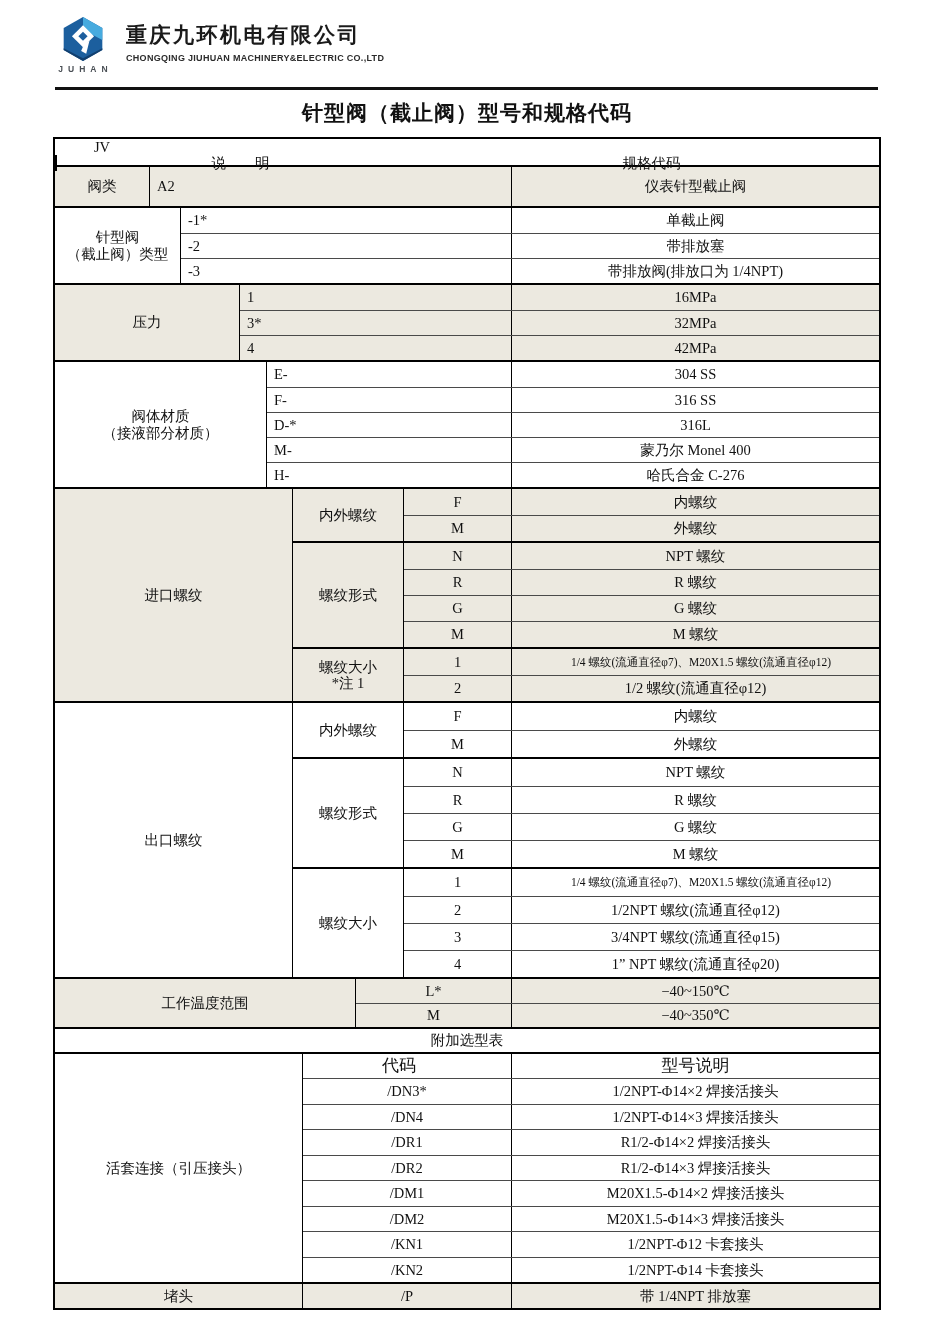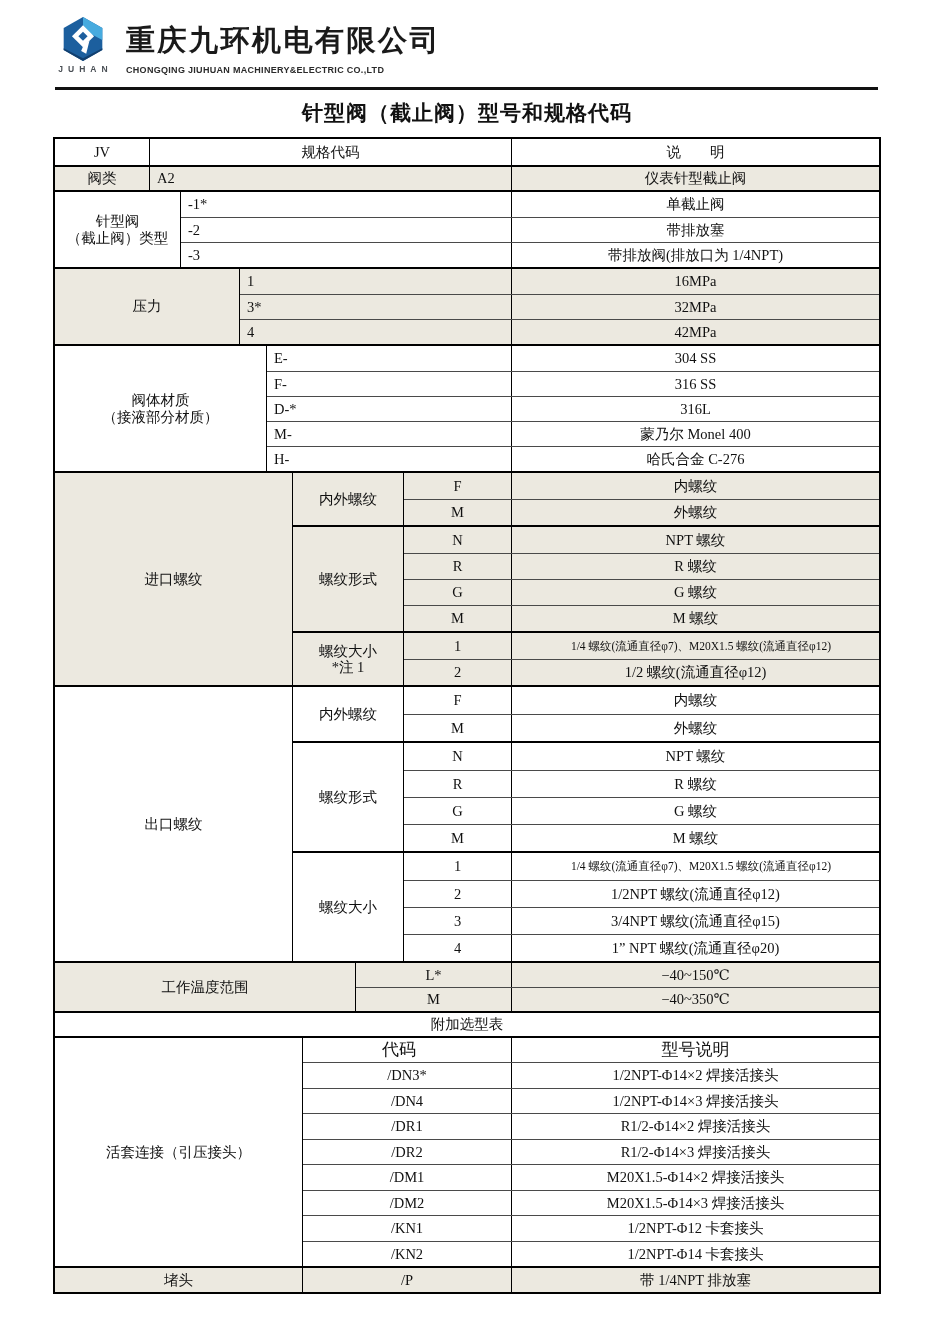--- a/index.html
+++ b/index.html
@@ -15,21 +15,21 @@
   
   .brand { position: absolute; left: 54px; top: 16px; display: flex; align-items: flex-start; }
   .logo-box { width: 58px; display: flex; flex-direction: column; align-items: center; }
   .logo-word {
     margin-top: 2px; font-family: "Liberation Sans", sans-serif;
     font-size: 8.5px; font-weight: bold; letter-spacing: 5px; color: #4a4f55;
     padding-left: 5px;
   }
   .brand-text { margin-left: 14px; padding-top: 5px; }
   .company-cn {
-    font-size: 29px; font-weight: bold; letter-spacing: 2.5px; color: #1a1a1a;
+    font-size: 21px; font-weight: bold; letter-spacing: 2.5px; color: #1a1a1a;
     font-family: "Liberation Serif", serif;
   }
   .company-en {
     margin-top: 4px; font-family: "Liberation Sans", sans-serif;
     font-size: 9px; font-weight: bold; letter-spacing: 0.3px; color: #2b2b2b;
   }
   .head-rule { position: absolute; left: 55px; top: 87px; width: 823px; height: 3px; background: #111; }
 
   
   .doc-title {
@@ -68,22 +68,22 @@
   .row + .row { border-top: 1px solid #4a4a4a; }
   .code { flex: 1; }
   .desc { width: 368px; flex: none; border-left: 1px solid #000; justify-content: center; text-align: center; }
 
   .groups { flex: 1; display: flex; flex-direction: column; border-left: 1px solid #000; }
   .group { display: flex; }
   .group + .group { border-top: 2px solid #000; }
   .group .rows { border-left: 1px solid #000; }
 
   
-  .s-hdr  { height: 26px; }
-  .s-class{ height: 25px; }
+  .s-hdr  { height: 26px; flex-direction: column; }
+  .s-class{ height: 41px; }
   .s-vt .row, .s-pr .row, .s-mat .row { height: 25px; }
   .s-in .row  { height: 26px; }
   .s-out .row { height: 27px; }
   .s-temp .row{ height: 24px; }
   .s-addon { height: 25px; }
   .s-union .row { height: 25.5px; }
   .s-union .row.head-row { height: 24px; gap: 16px; }
   .s-plug { height: 26px; }
 </style>
 </head>
@@ -111,22 +111,22 @@
   <div class="head-rule"></div>
 
   <div class="doc-title">针型阀（截止阀）型号和规格代码</div>
 
   <div class="spec-table">
 
     <div class="sect s-hdr">
       <div class="cell w94 c">JV</div>
       <div class="rows">
           <div class="row" style="flex:1">
+        <div class="cell desc pre">说        明</div>
         <div class="cell code c">规格代码</div>
-        <div class="cell desc pre">说        明</div>
       </div>
         </div>
     </div>
 
     <div class="sect s-class shade">
       <div class="cell w94 c">阀类</div>
       <div class="rows">
           <div class="row" style="flex:1">
         <div class="cell code l">A2</div>
         <div class="cell desc">仪表针型截止阀</div>

